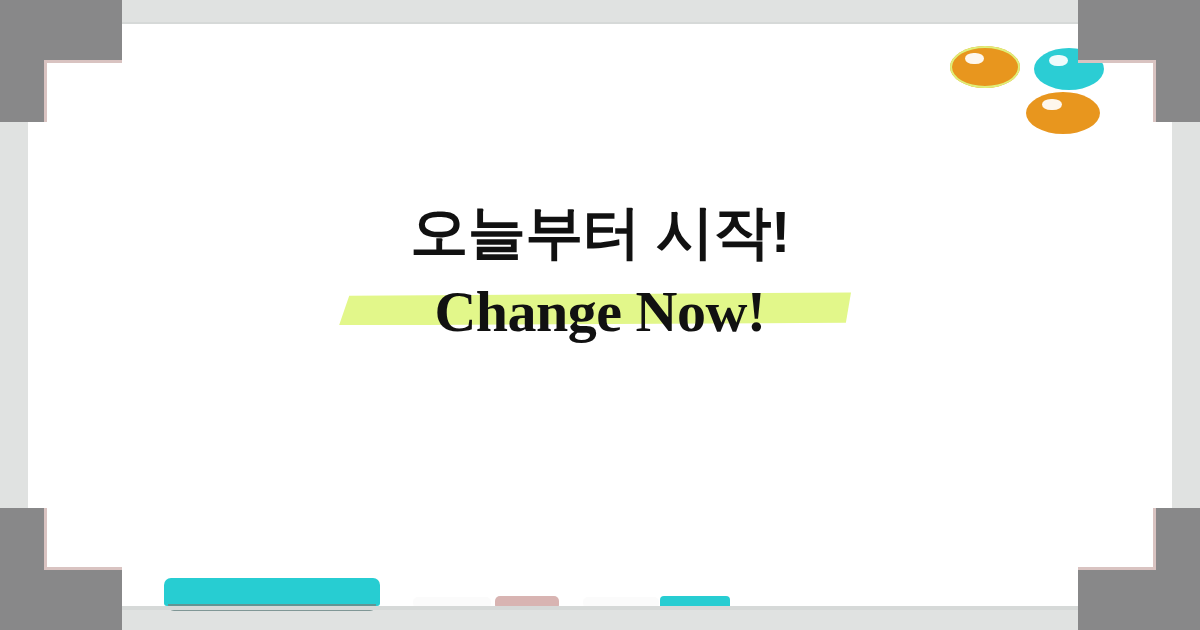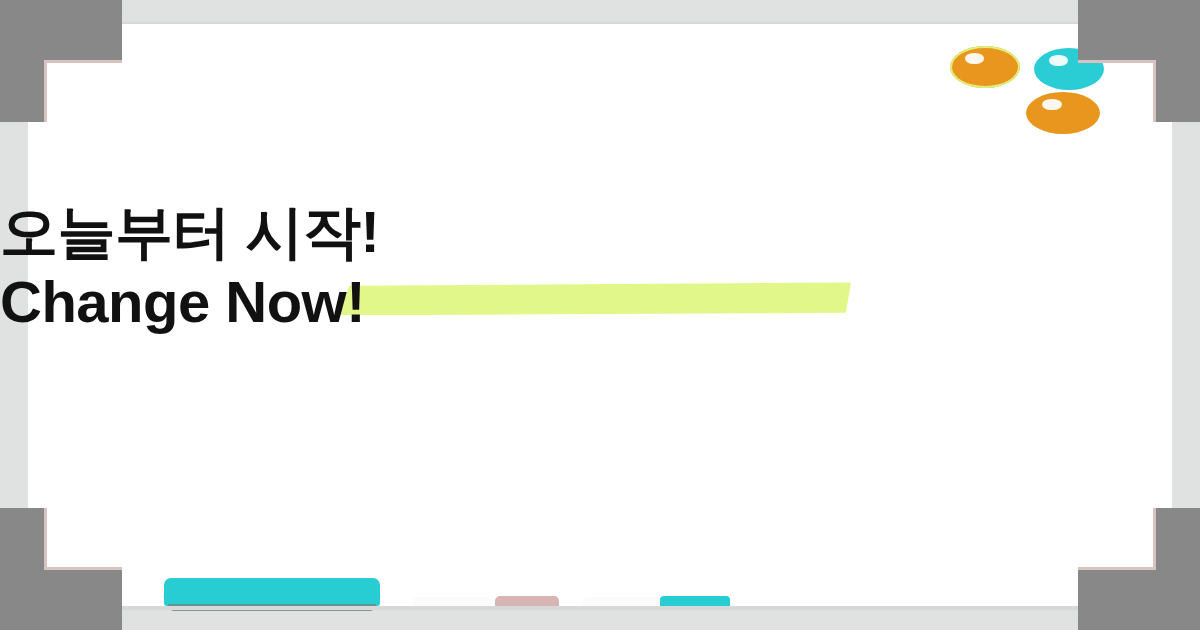--- a/index.html
+++ b/index.html
@@ -133,36 +133,37 @@
     width: 74px; height: 42px;
     background: #e8961e;
   }
 
   
   .headline {
     position: absolute;
     left: 0;
     right: 0;
     top: 198px;
-    text-align: left;
+    text-align: center;
     line-height: 1.18;
     color: #111111;
     font-weight: 700;
     font-size: 58px;
     letter-spacing: -0.5px;
   }
   .headline .line {
     display: block;
     position: relative;
     white-space: nowrap;
   }
   .headline .line-3 {
     display: block;
     position: relative;
-    margin-top: 2px;
+    margin-top: 12px;
+    font-family: Liberation Serif, serif;
   }
   .hl-text {
     position: relative;
     z-index: 2;
   }
   .marker {
     position: absolute;
     left: 50%;
     transform: translateX(-50%) translateX(-5px);
     top: 14px;

